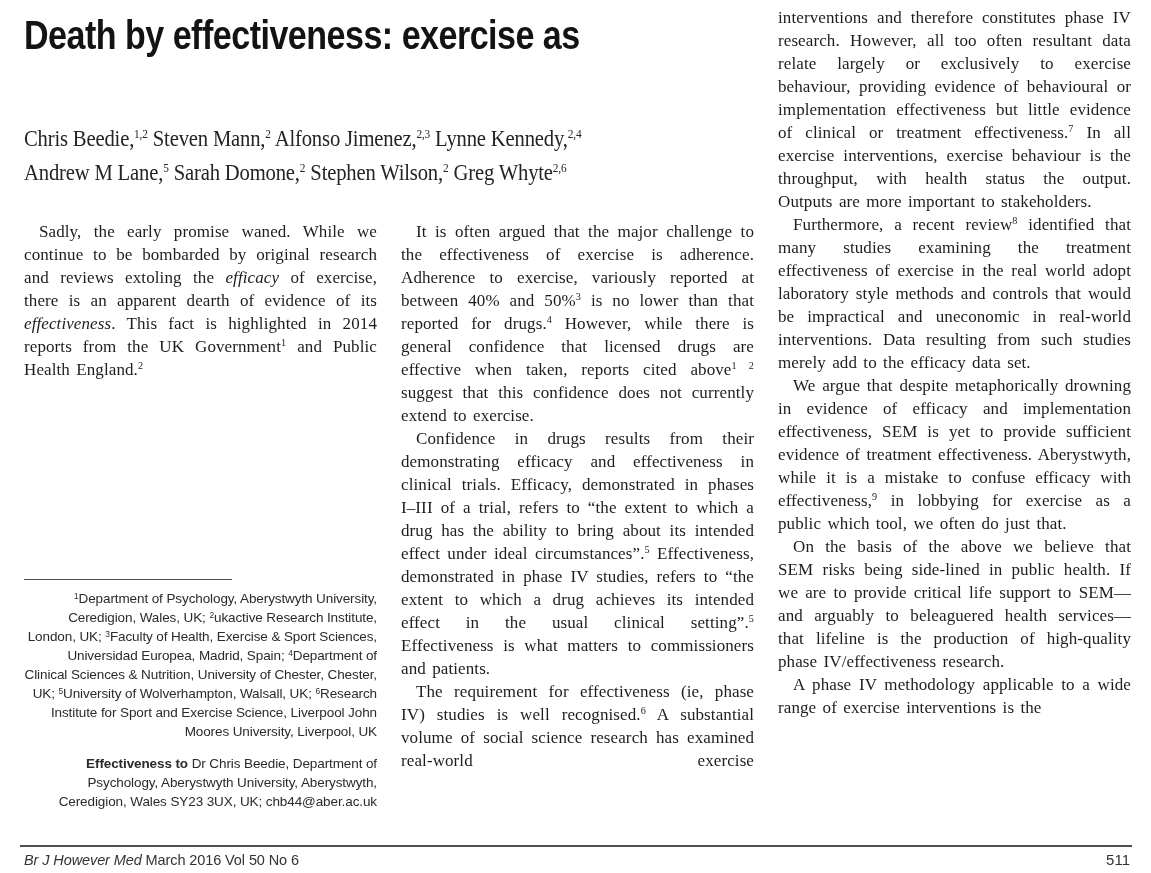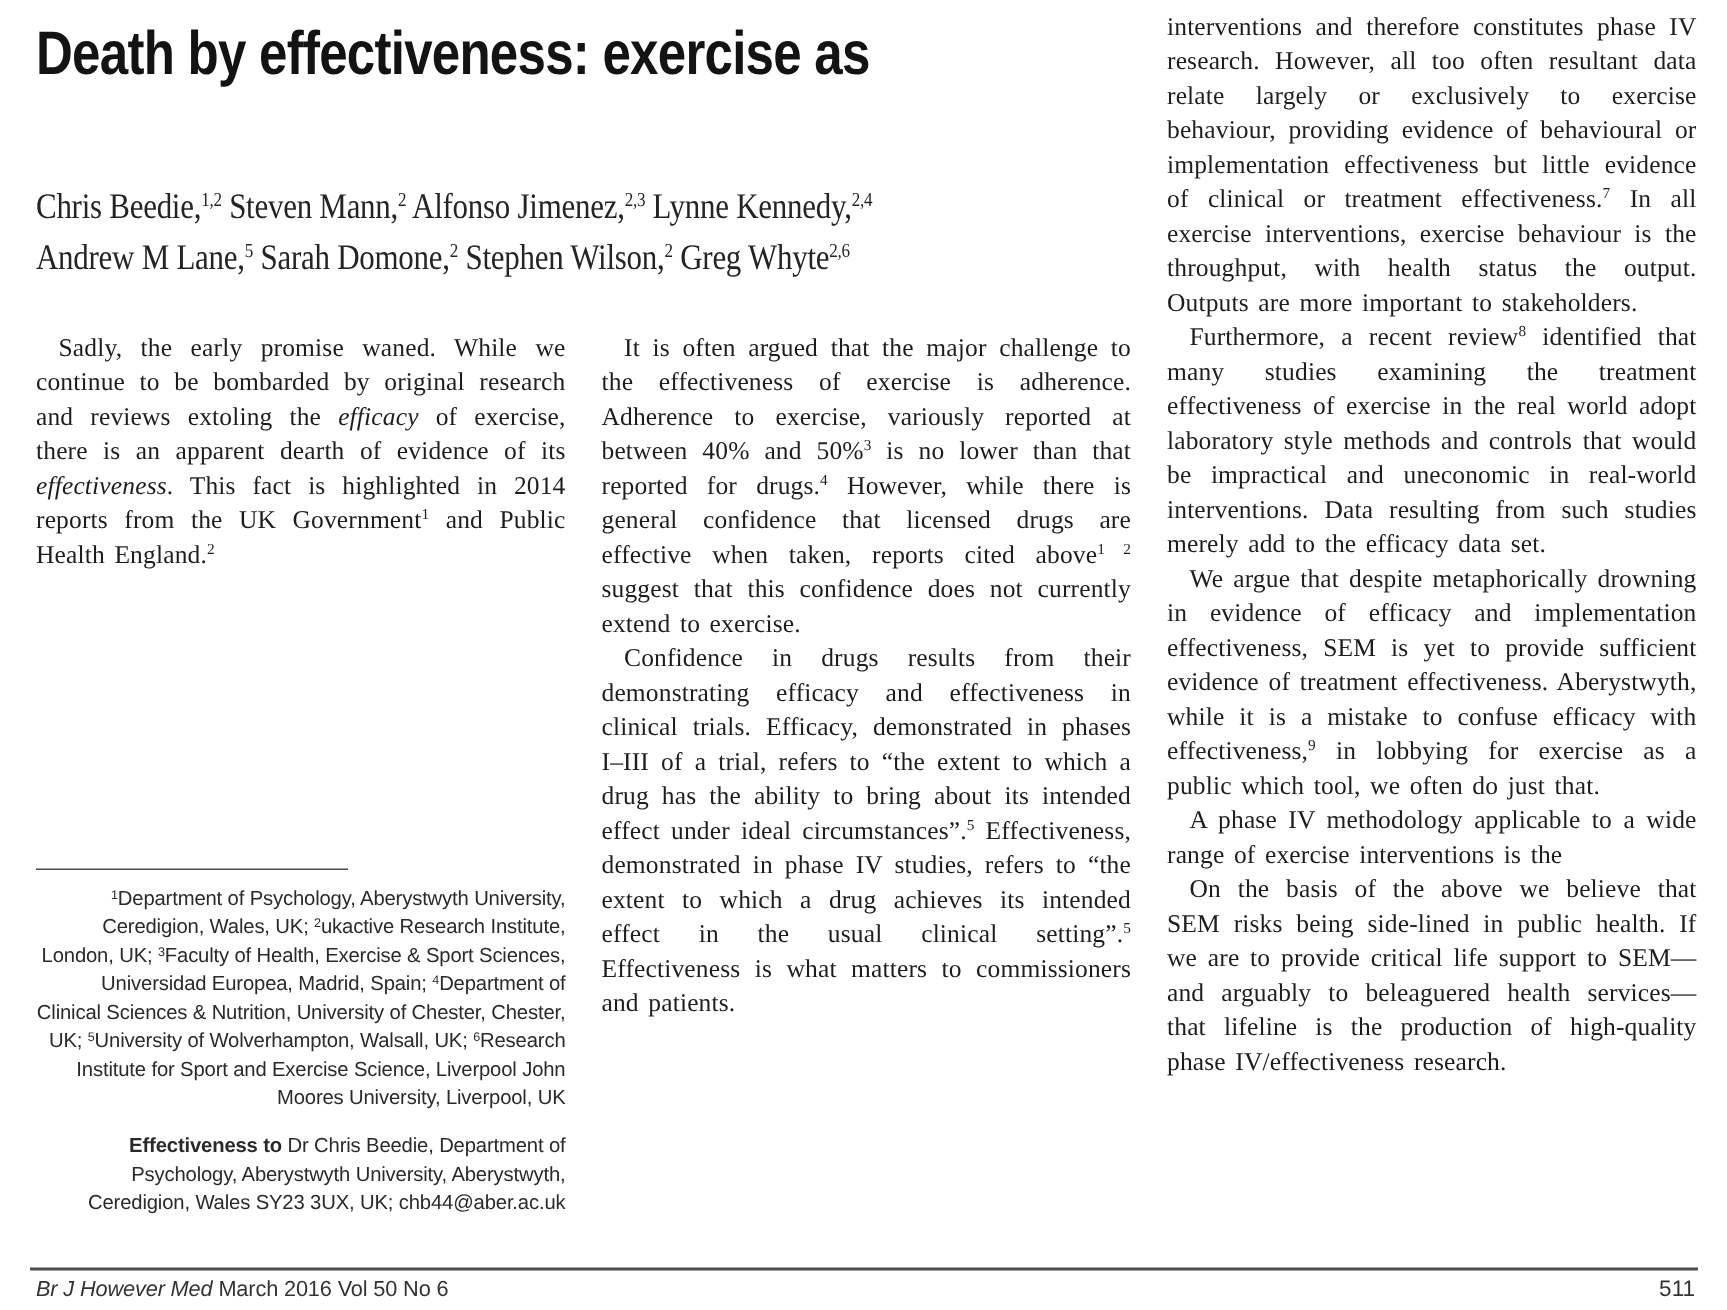--- a/index.html
+++ b/index.html
@@ -80,28 +80,29 @@
     <div class="aline"><span class="scaled-a"><span>Andrew M Lane,</span><sup>5</sup><span> Sarah Domone,</span><sup>2</sup><span> Stephen Wilson,</span><sup>2</sup><span> Greg Whyte</span><sup>2,6</sup></span></div>
   </div>
 
   <section class="col col-left">
     <p class="indent"><span>Sadly, the early promise waned. While we continue to be bombarded by original research and reviews extoling the </span><span class="it">efficacy</span><span> of exercise, there is an apparent dearth of evidence of its </span><span class="it">effectiveness</span><span>. This fact is highlighted in 2014 reports from the UK Government</span><sup>1</sup><span> and Public Health England.</span><sup>2</sup></p>
   </section>
 
   <section class="col col-middle">
     <p class="indent"><span>It is often argued that the major challenge to the effectiveness of exercise is adherence. Adherence to exercise, variously reported at between 40% and 50%</span><sup>3</sup><span> is no lower than that reported for drugs.</span><sup>4</sup><span> However, while there is general confidence that licensed drugs are effective when taken, reports cited above</span><sup>1 2</sup><span> suggest that this confidence does not currently extend to exercise.</span></p>
     <p class="indent"><span>Confidence in drugs results from their demonstrating efficacy and effectiveness in clinical trials. Efficacy, demonstrated in phases I–III of a trial, refers to “the extent to which a drug has the ability to bring about its intended effect under ideal circumstances”.</span><sup>5</sup><span> Effectiveness, demonstrated in phase IV studies, refers to “the extent to which a drug achieves its intended effect in the usual clinical setting”.</span><sup>5</sup><span> Effectiveness is what matters to commissioners and patients.</span></p>
+    <p class="indent justify-last"><span>The requirement for effectiveness (ie, phase IV) studies is well recognised.</span><sup>6</sup><span> A substantial volume of social science research has examined real-world exercise</span></p>
   </section>
 
   <section class="col col-right">
     <p><span>interventions and therefore constitutes phase IV research. However, all too often resultant data relate largely or exclusively to exercise behaviour, providing evidence of behavioural or implementation effectiveness but little evidence of clinical or treatment effectiveness.</span><sup>7</sup><span> In all exercise interventions, exercise behaviour is the throughput, with health status the output. Outputs are more important to stakeholders.</span></p>
     <p class="indent"><span>Furthermore, a recent review</span><sup>8</sup><span> identified that many studies examining the treatment effectiveness of exercise in the real world adopt laboratory style methods and controls that would be impractical and uneconomic in real-world interventions. Data resulting from such studies merely add to the efficacy data set.</span></p>
     <p class="indent"><span>We argue that despite metaphorically drowning in evidence of efficacy and implementation effectiveness, SEM is yet to provide sufficient evidence of treatment effectiveness. Aberystwyth, while it is a mistake to confuse efficacy with effectiveness,</span><sup>9</sup><span> in lobbying for exercise as a public which tool, we often do just that.</span></p>
+    <p class="indent"><span>On the basis of the above we believe that SEM risks being side-lined in public health. If we are to provide critical life support to SEM—and arguably to beleaguered health services—that lifeline is the production of high-quality phase IV/effectiveness research.</span></p>
     <p class="indent"><span>A phase IV methodology applicable to a wide range of exercise interventions is the</span></p>
-    <p class="indent"><span>On the basis of the above we believe that SEM risks being side-lined in public health. If we are to provide critical life support to SEM—and arguably to beleaguered health services—that lifeline is the production of high-quality phase IV/effectiveness research.</span></p>
   </section>
 
   <aside class="affiliations">
     <div class="fn-rule"></div>
     <p><sup>1</sup><span>Department of Psychology, Aberystwyth University, Ceredigion, Wales, UK; </span><sup>2</sup><span>ukactive Research Institute, London, UK; </span><sup>3</sup><span>Faculty of Health, Exercise &amp; Sport Sciences, Universidad Europea, Madrid, Spain; </span><sup>4</sup><span>Department of Clinical Sciences &amp; Nutrition, University of Chester, Chester, UK; </span><sup>5</sup><span>University of Wolverhampton, Walsall, UK; </span><sup>6</sup><span>Research Institute for Sport and Exercise Science, Liverpool John Moores University, Liverpool, UK</span></p>
     <p class="corr"><span class="bd">Effectiveness to</span><span> Dr Chris Beedie, Department of Psychology, Aberystwyth University, Aberystwyth, Ceredigion, Wales SY23 3UX, UK; chb44@aber.ac.uk</span></p>
   </aside>
 
   <div class="footer-rule"></div>
   <div class="footer-left"><span class="it">Br J However Med</span><span> March 2016 Vol 50 No 6</span></div>

